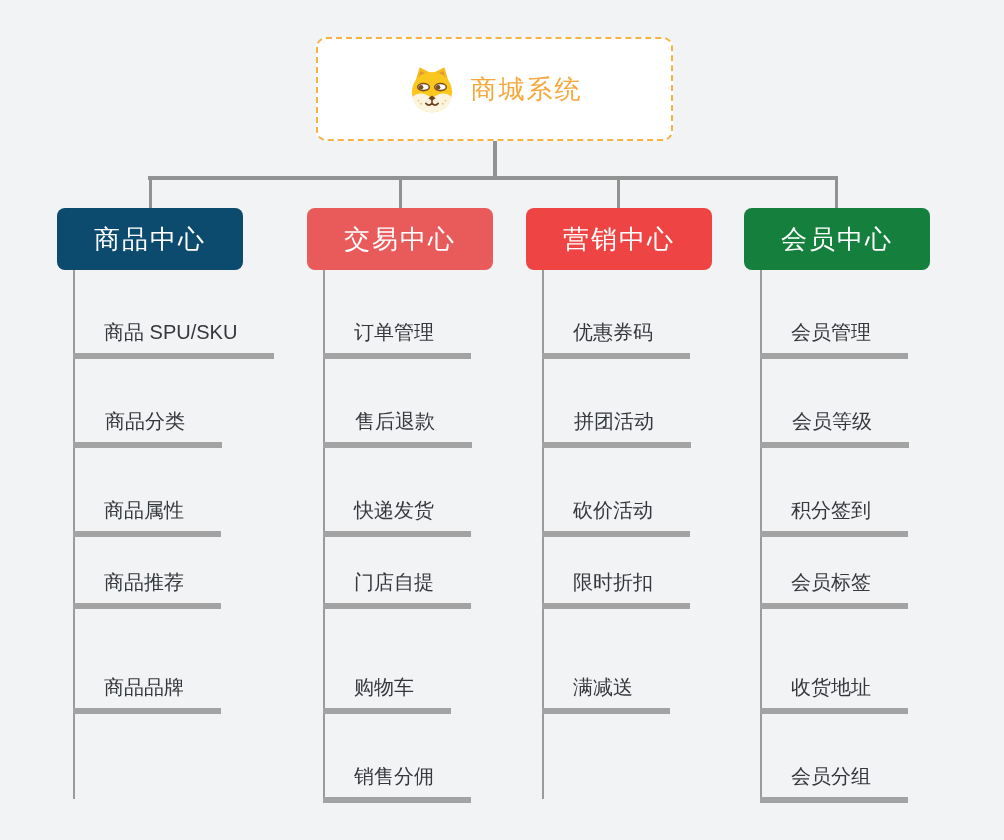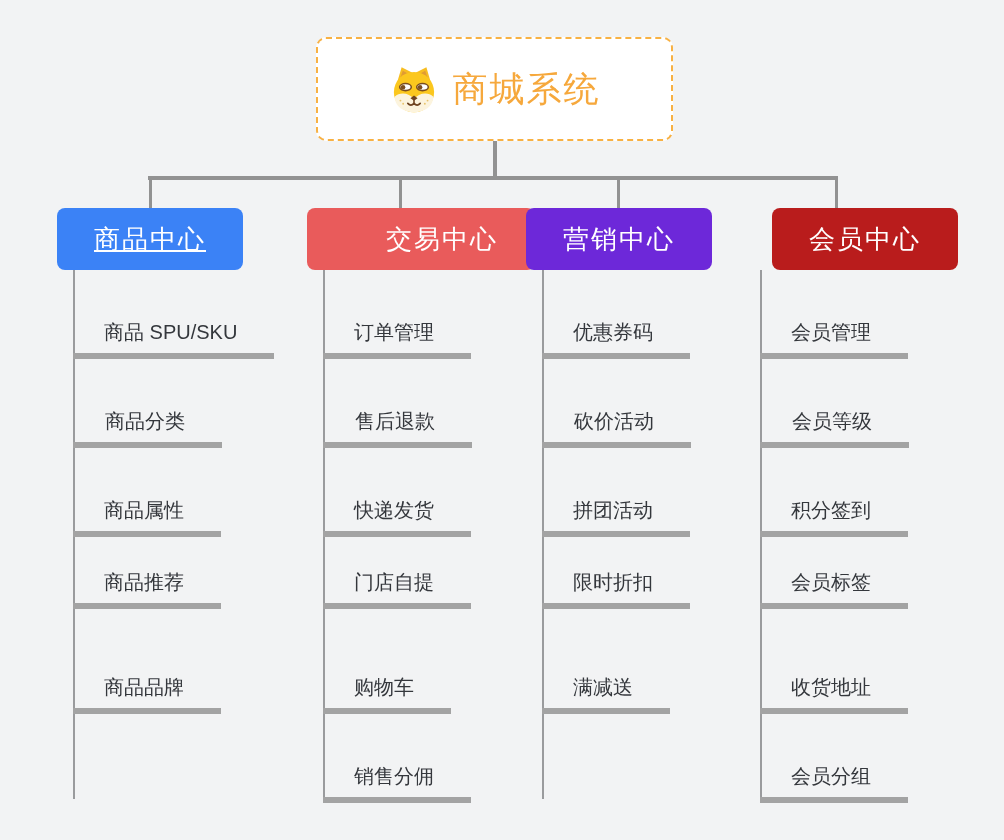--- a/index.html
+++ b/index.html
@@ -15,21 +15,21 @@
   .v-drop{top:178px;width:3px;height:30px;}
   .drop-0{left:149px;} .drop-1{left:399px;} .drop-2{left:617px;} .drop-3{left:835px;}
 
   
   .root{
     position:absolute;left:316px;top:37px;width:357px;height:104px;
     background:#FFFFFF;border:2px dashed #F8B143;border-radius:10px;
     box-sizing:border-box;
     display:flex;align-items:center;justify-content:center;gap:14px;
   }
-  .root-title{font-size:35px;color:#F6A83C;letter-spacing:2px;}
+  .root-title{font-size:26px;color:#F6A83C;letter-spacing:2px;}
   .doge{width:50px;height:48px;display:inline-flex;}
 
   
   .branch-box{
     position:absolute;top:208px;width:186px;height:62px;border-radius:8px;
     color:#FFFFFF;font-size:26px;letter-spacing:2px;
     display:flex;align-items:center;justify-content:center;
   }
   .bbox-0{left:57px;} .bbox-1{left:307px;} .bbox-2{left:526px;} .bbox-3{left:744px;}
 
@@ -81,46 +81,46 @@
       <path d="M24 49.6 q4 4.2 8 0 q4 4.2 8 0" stroke="#6E4320" stroke-width="2.2" fill="none" stroke-linecap="round"></path>
       <circle cx="14.5" cy="46" r="1.2" fill="#E9C36B"></circle>
       <circle cx="18" cy="50" r="1.2" fill="#E9C36B"></circle>
       <circle cx="49.5" cy="46" r="1.2" fill="#E9C36B"></circle>
       <circle cx="46" cy="50" r="1.2" fill="#E9C36B"></circle>
     </svg>
   </span>
   <span class="root-title" style="color: rgb(246, 168, 60);">商城系统</span>
 </div>
 
-<div class="branch-box bbox-0" style="background: #3b82f6; text-decoration: underline;">商品中心</div>
-<div class="branch-box bbox-1" style="background: rgb(233, 91, 91); padding-left: 42px;">交易中心</div>
-<div class="branch-box bbox-2" style="background: #6d28d9;">营销中心</div>
-<div class="branch-box bbox-3" style="background: #b91c1c; margin-left: 28px;">会员中心</div>
+<div class="branch-box bbox-0" style="background: #0c4a6e;">商品中心</div>
+<div class="branch-box bbox-1" style="background: rgb(233, 91, 91);">交易中心</div>
+<div class="branch-box bbox-2" style="background: #ef4444;">营销中心</div>
+<div class="branch-box bbox-3" style="background: #15803d;">会员中心</div>
 
 <div class="children col-0">
   <div class="child">商品 SPU/SKU</div>
   <div class="child">商品分类</div>
   <div class="child">商品属性</div>
   <div class="child">商品推荐</div>
   <div class="child">商品品牌</div>
 </div>
 
 <div class="children col-1">
   <div class="child">订单管理</div>
   <div class="child">售后退款</div>
   <div class="child">快递发货</div>
   <div class="child">门店自提</div>
   <div class="child">购物车</div>
   <div class="child">销售分佣</div>
 </div>
 
 <div class="children col-2">
   <div class="child">优惠券码</div>
+  <div class="child">拼团活动</div>
   <div class="child">砍价活动</div>
-  <div class="child">拼团活动</div>
   <div class="child">限时折扣</div>
   <div class="child">满减送</div>
 </div>
 
 <div class="children col-3">
   <div class="child">会员管理</div>
   <div class="child">会员等级</div>
   <div class="child">积分签到</div>
   <div class="child">会员标签</div>
   <div class="child">收货地址</div>

